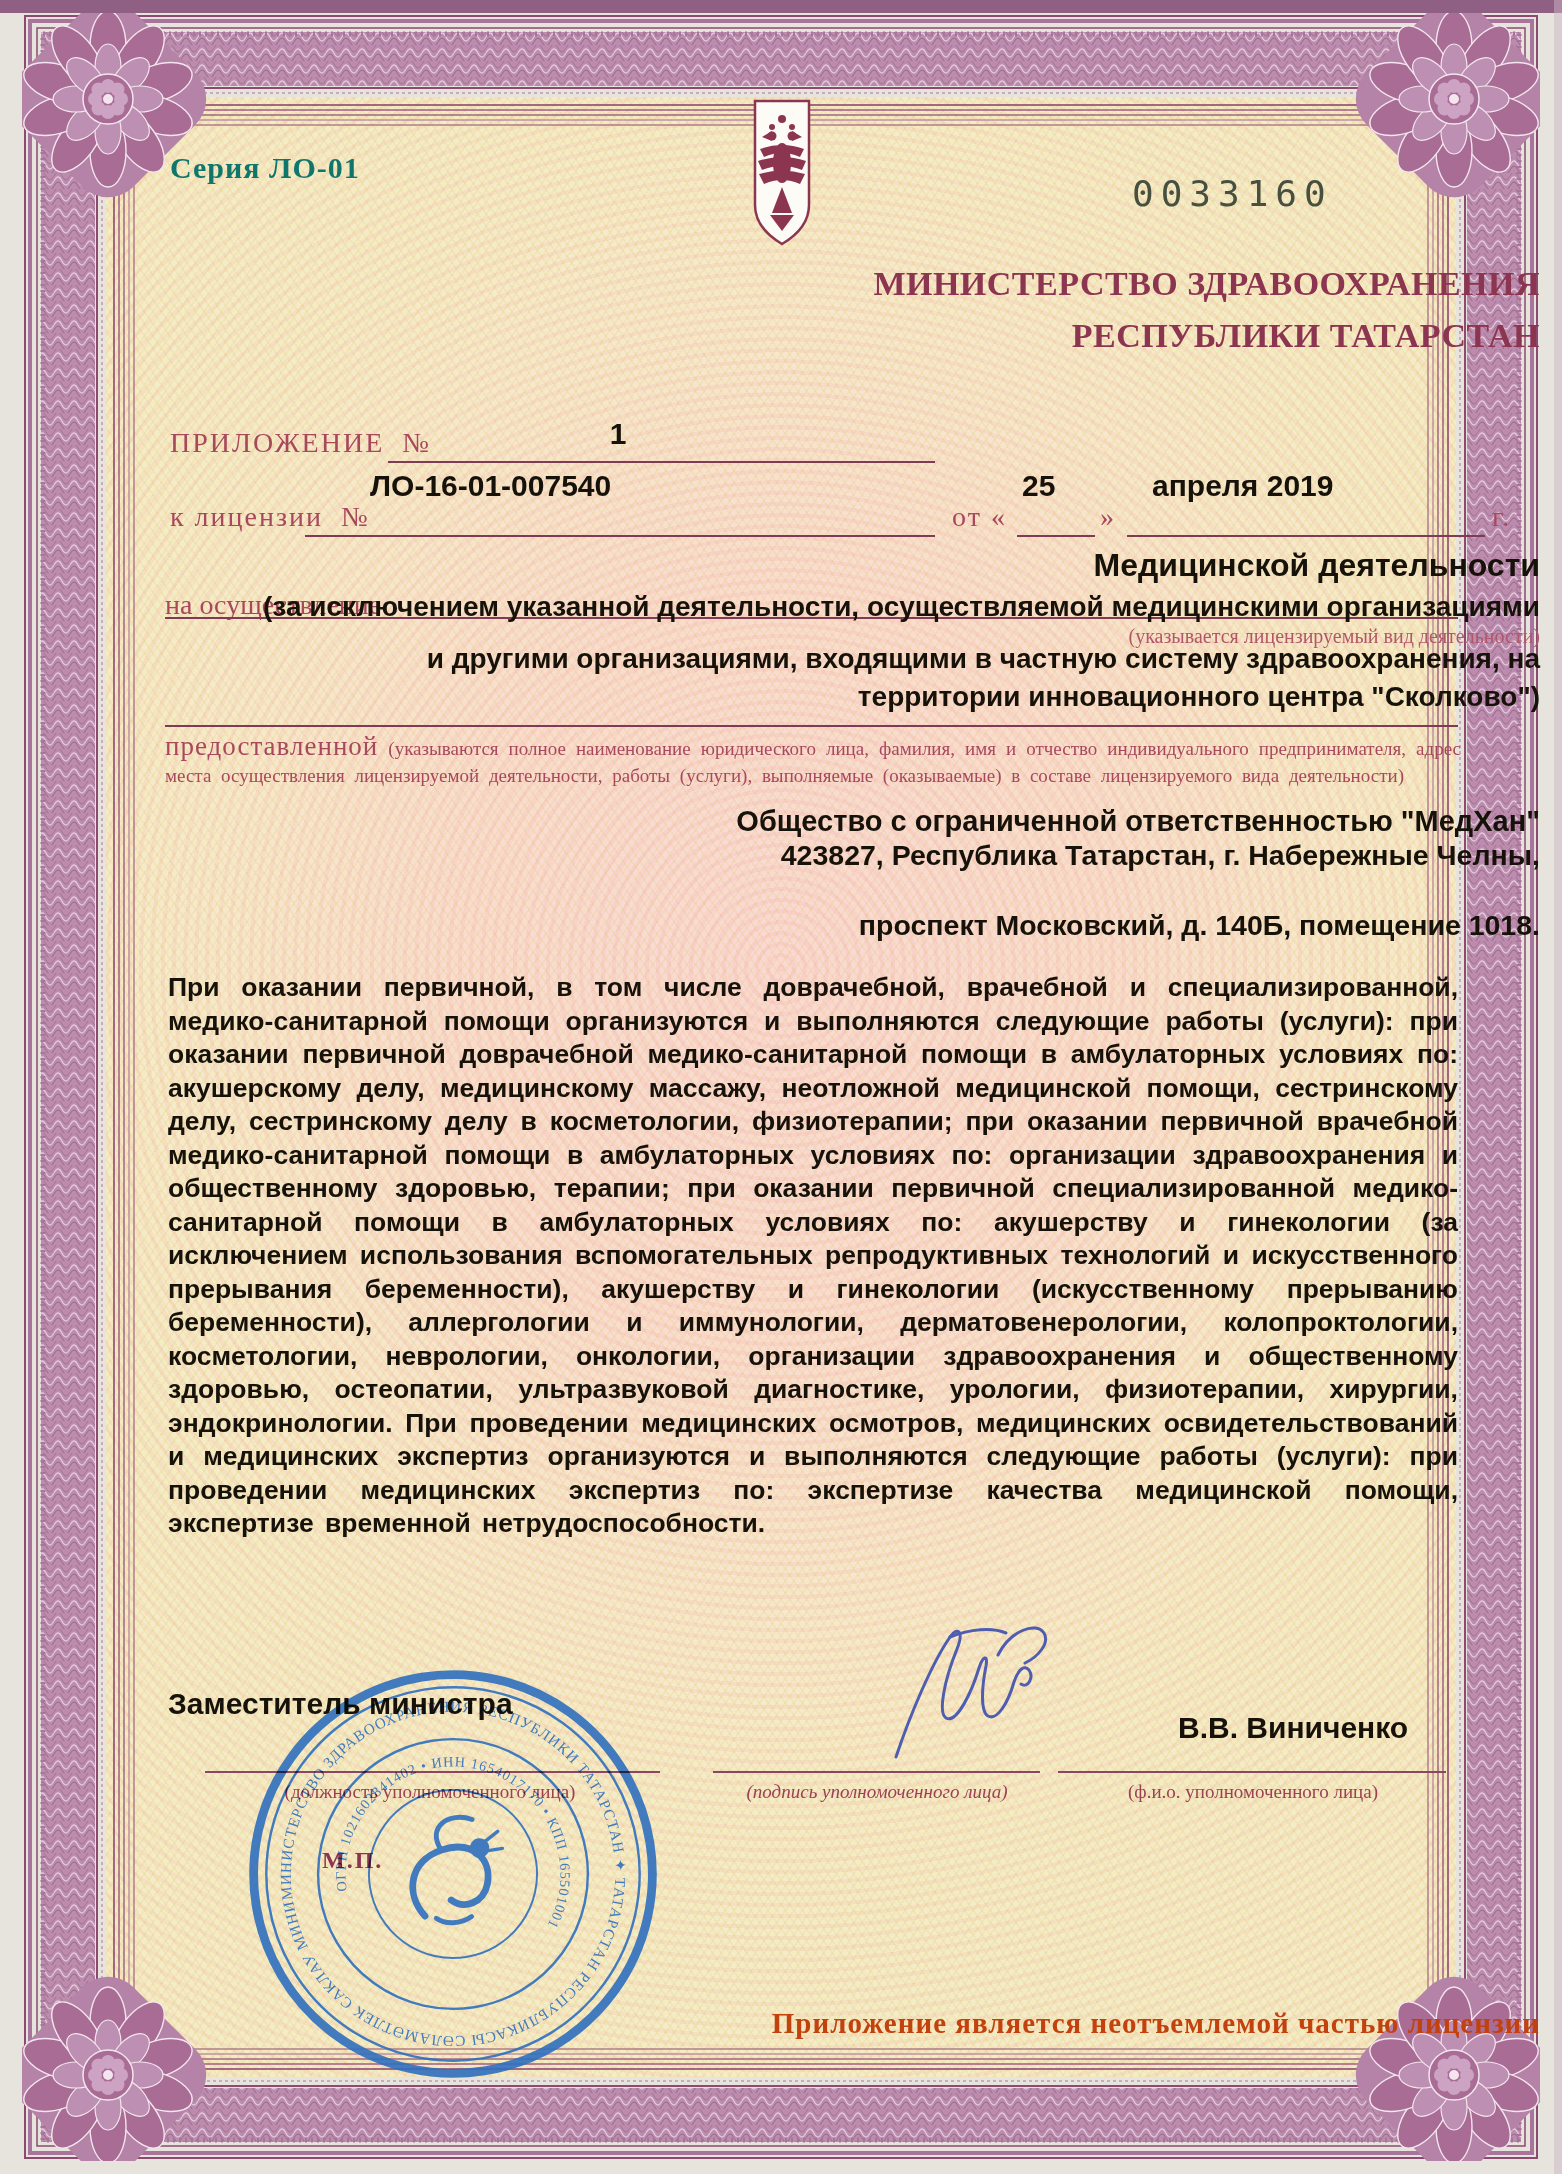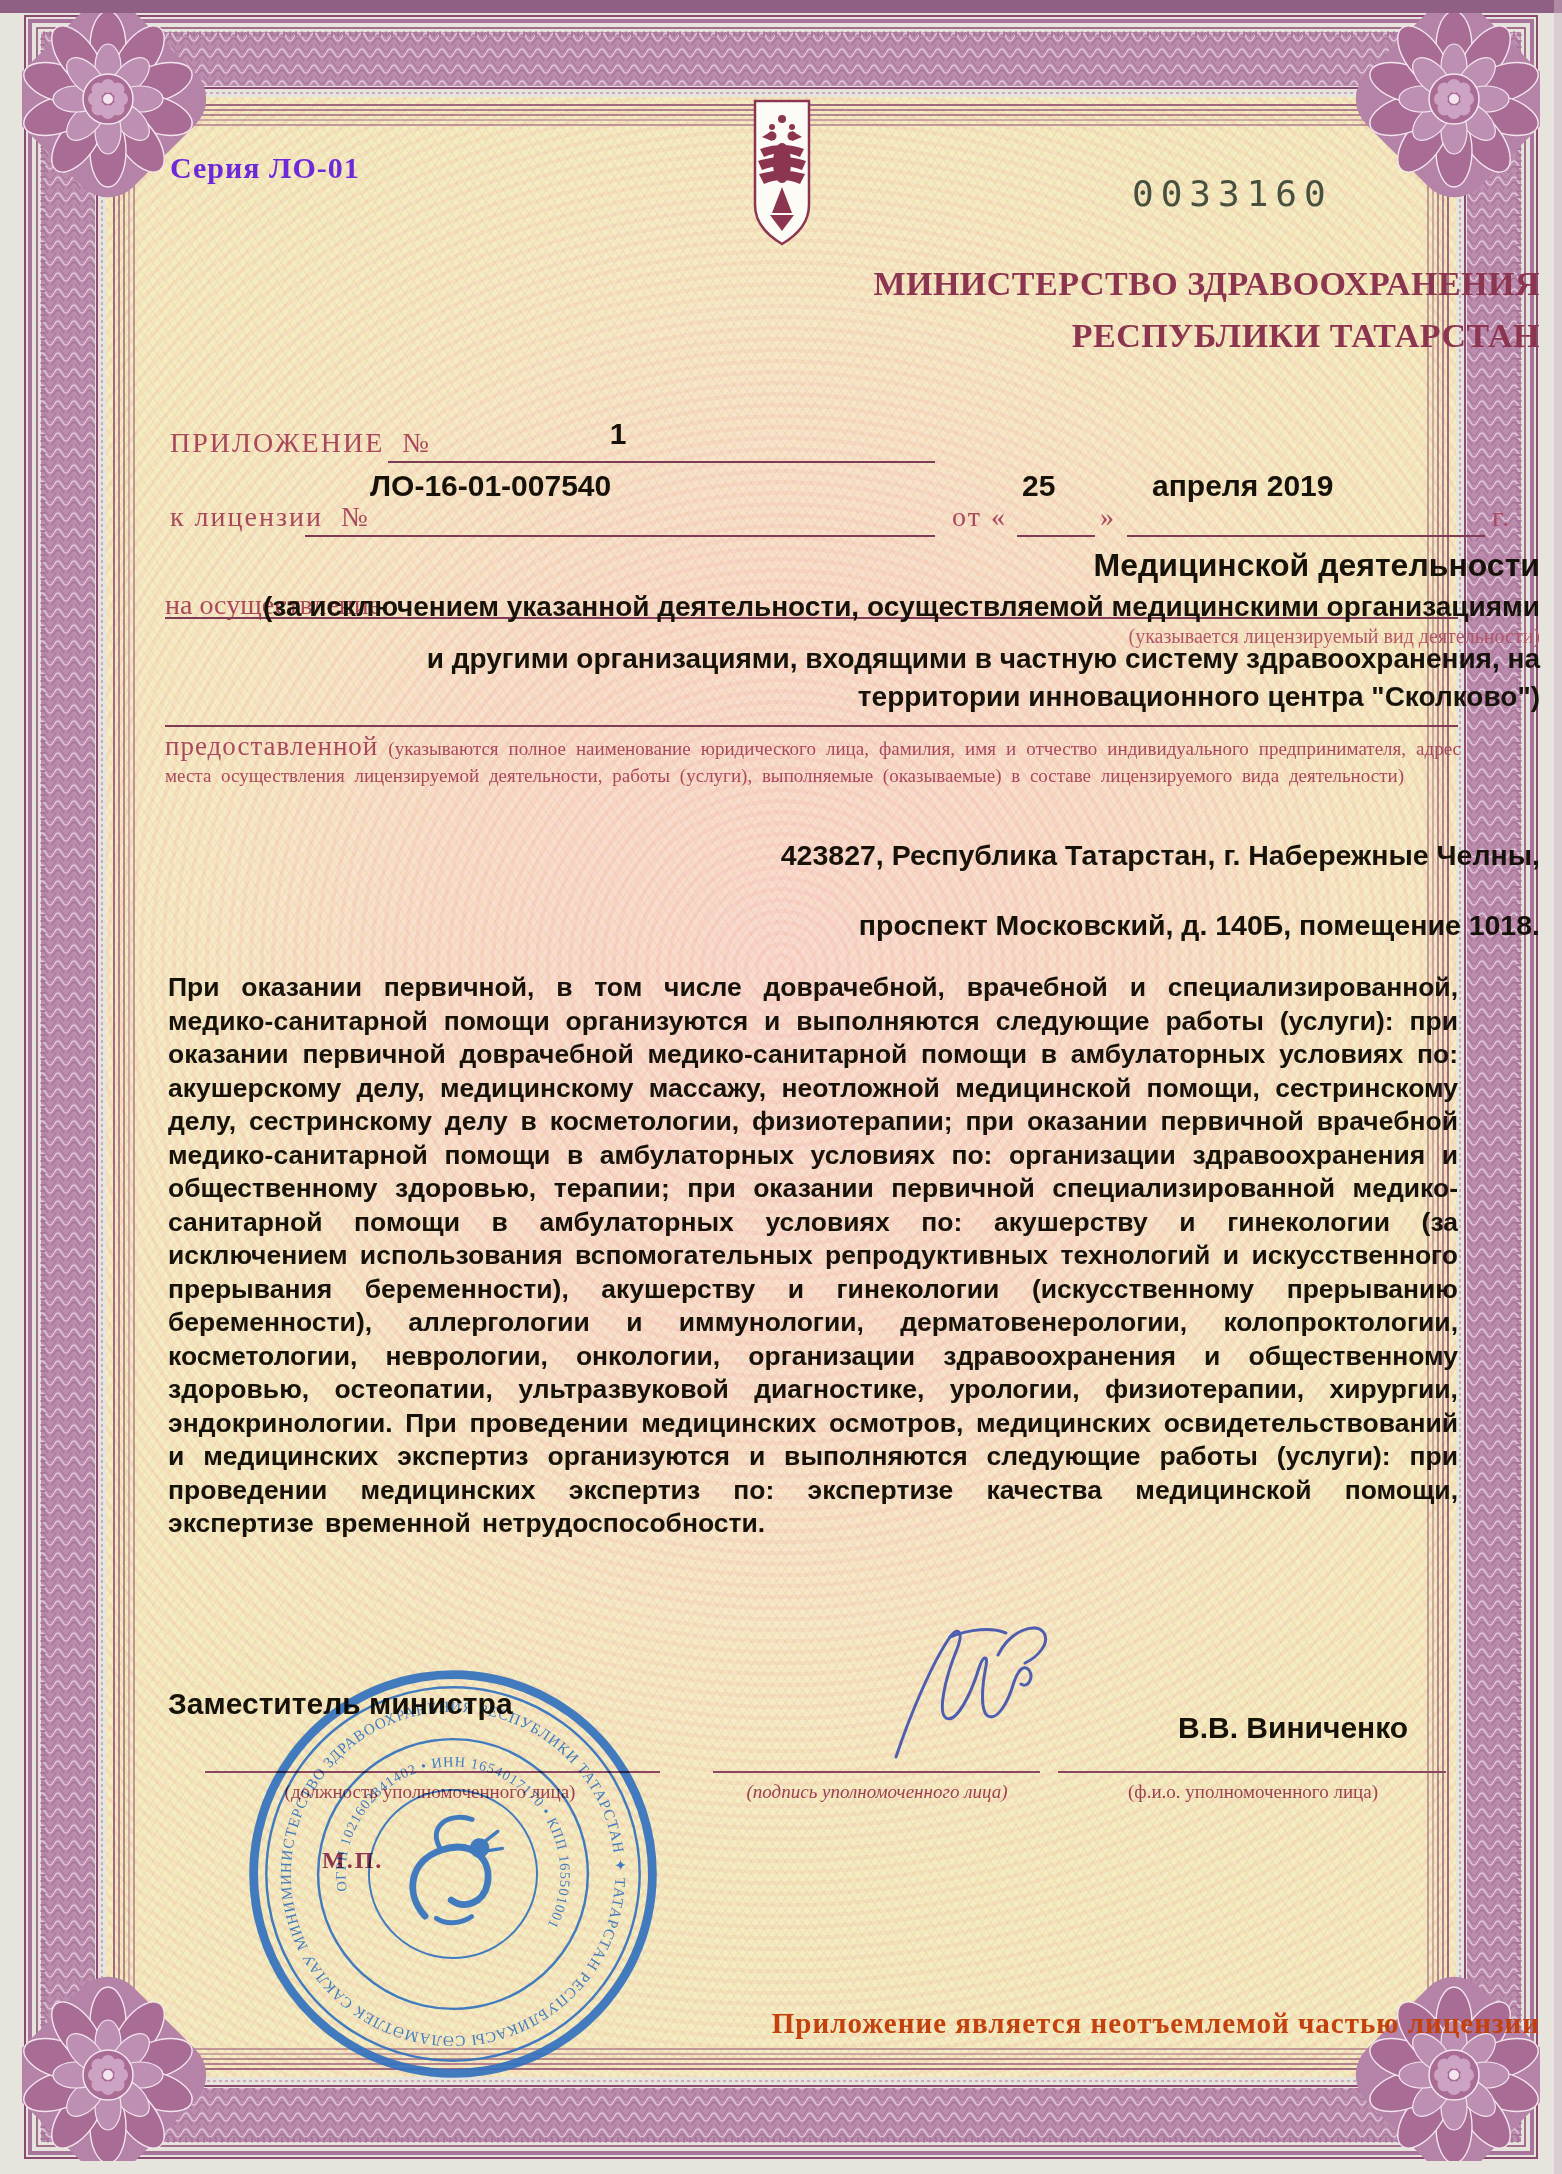--- a/index.html
+++ b/index.html
@@ -19,21 +19,21 @@
       repeating-radial-gradient(circle at 50% 44%, rgba(238,125,135,.10) 0 4px, rgba(238,125,135,0) 4px 11px),
       repeating-linear-gradient(55deg, rgba(222,176,62,.11) 0 2px, rgba(222,176,62,0) 2px 7px),
       repeating-linear-gradient(-55deg, rgba(222,176,62,.11) 0 2px, rgba(222,176,62,0) 2px 7px),
       radial-gradient(ellipse 760px 900px at 50% 44%, #f9d9d2 0%, #f8decf 46%, #f6e9cb 74%, #f4ecc6 100%);
   }
   .content{position:absolute;inset:0;z-index:3;}
   .abs{position:absolute;}
   .ctr{left:0;right:0;text-align:right;}
   .blank{font-family:"Liberation Serif",serif;color:#a8485c;}
   .typed{font-family:"Liberation Sans",sans-serif;font-weight:700;color:#161209;}
-  .series{font-size:30px;font-weight:700;color:#6d28d9;letter-spacing:1px;}
+  .series{font-size:30px;font-weight:700;color:#0f766e;letter-spacing:1px;}
   .number{font-family:"DejaVu Sans Mono",monospace;font-size:36px;color:#47503f;letter-spacing:7px;}
   .title{font-size:34px;font-weight:700;color:#8c3550;letter-spacing:.5px;line-height:50px;}
   .rowlab{font-size:28px;letter-spacing:2px;}
   .typedval{font-size:30px;}
   .uline{position:absolute;height:2px;background:#7d3b54;}
   .act-head{font-size:32px;}
   .exc{font-size:28px;}
   .hint-sm{font-size:20px;color:#b25768;}
   .granted{font-size:19px;line-height:27px;text-align:justify;word-spacing:5px;color:#a8485c;}
   .granted b{font-size:27px;font-weight:400;letter-spacing:1px;margin-top:20px;}
@@ -176,20 +176,21 @@
     <div class="abs ctr typed exc" style="top:630px;">и другими организациями, входящими в частную систему здравоохранения, на</div>
     <div class="abs ctr typed exc" style="top:578px;">(за исключением указанной деятельности, осуществляемой медицинскими организациями</div>
     <div class="abs ctr typed exc" style="top:668px;">территории инновационного центра "Сколково")</div>
     <div class="uline" style="left:143px;top:712px;width:1293px;height:1.5px;"></div>
 
     <div class="abs granted" style="left:143px;top:720px;width:1296px;">
       <b>предоставленной</b>
       <span>(указываются полное  наименование  юридического лица,  фамилия, имя и отчество  индивидуального  предпринимателя, адрес  места  осуществления  лицензируемой  деятельности,   работы (услуги),  выполняемые (оказываемые)  в  составе  лицензируемого  вида деятельности)</span>
     </div>
 
+    <div class="abs ctr typed org" style="top:792px;">Общество с ограниченной ответственностью "МедХан"</div>
     <div class="abs ctr typed addr" style="top:824px;">423827, Республика Татарстан, г. Набережные Челны,</div>
     <div class="abs ctr typed addr" style="top:894px;">проспект Московский, д. 140Б, помещение 1018.</div>
 
     <div class="abs typed para" style="left:146px;top:958px;width:1290px;">При оказании первичной, в том числе доврачебной, врачебной и специализированной, медико-санитарной помощи организуются и выполняются следующие работы (услуги): при оказании первичной доврачебной медико-санитарной помощи в амбулаторных условиях по: акушерскому делу, медицинскому массажу, неотложной медицинской помощи, сестринскому делу, сестринскому делу в косметологии, физиотерапии; при оказании первичной врачебной медико-санитарной помощи в амбулаторных условиях по: организации здравоохранения и общественному здоровью, терапии; при оказании первичной специализированной медико-санитарной помощи в амбулаторных условиях по: акушерству и гинекологии (за исключением использования вспомогательных репродуктивных технологий и искусственного прерывания беременности), акушерству и гинекологии (искусственному прерыванию беременности), аллергологии и иммунологии, дерматовенерологии, колопроктологии, косметологии, неврологии, онкологии, организации здравоохранения и общественному здоровью, остеопатии, ультразвуковой диагностике, урологии, физиотерапии, хирургии, эндокринологии. При проведении медицинских осмотров, медицинских освидетельствований и медицинских экспертиз организуются и выполняются следующие работы (услуги): при проведении медицинских экспертиз по: экспертизе качества медицинской помощи, экспертизе временной нетрудоспособности.</div>
 
     <div class="abs typed signrow" style="left:146px;top:1674px;">Заместитель министра</div>
     <div class="abs typed signrow" style="left:1156px;top:1698px;">В.В. Виниченко</div>
 
     <svg class="sig" style="left:858px;top:1606px;" width="190" height="160" viewBox="0 0 190 160">
       <g fill="none" stroke="#4152ae" stroke-width="3" stroke-linecap="round" opacity=".92">

